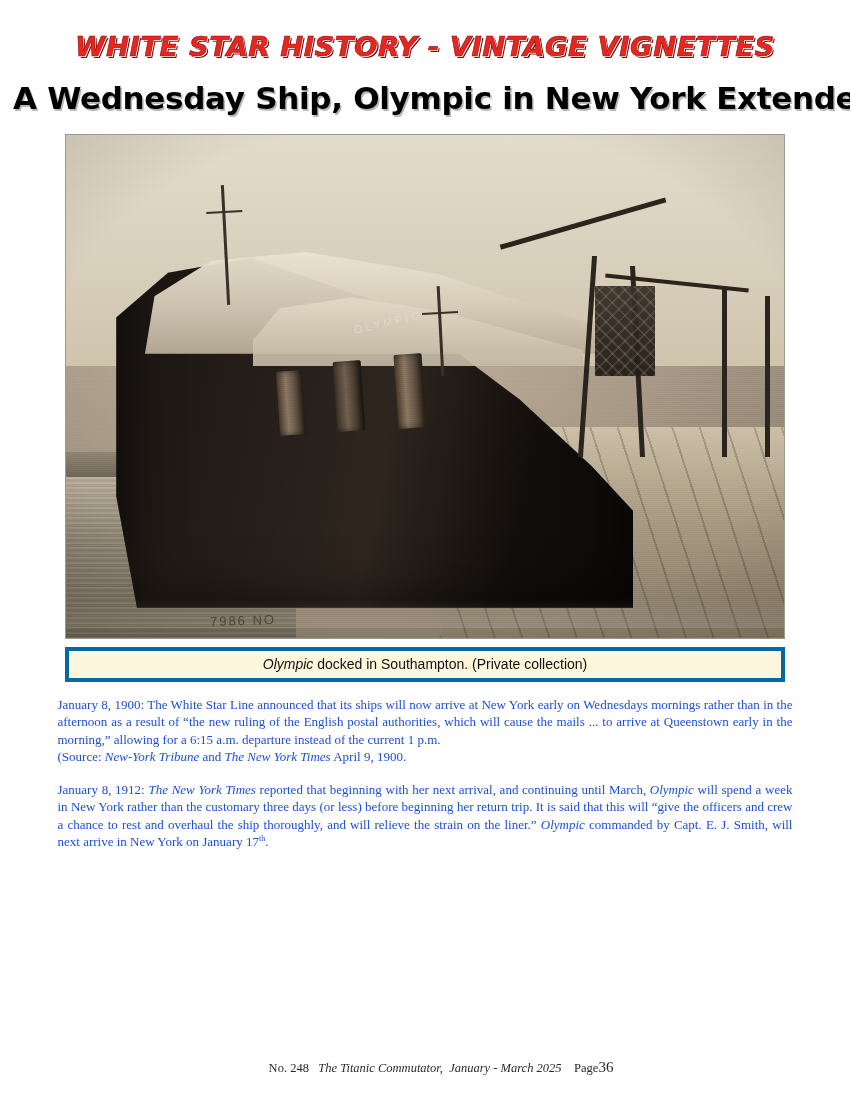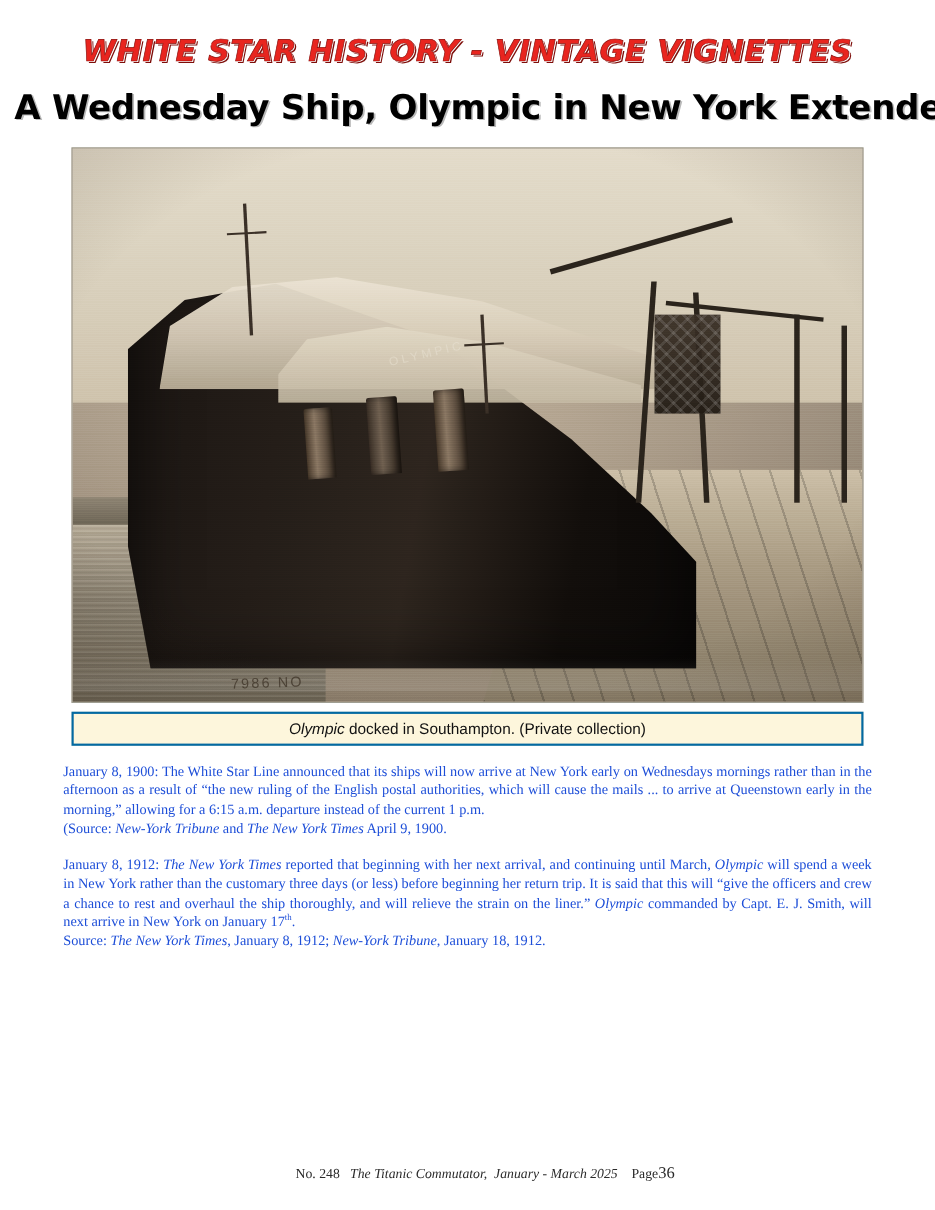--- a/index.html
+++ b/index.html
@@ -229,21 +229,21 @@
     font-size: 11px;
     letter-spacing: 3px;
     color: rgba(235,228,214,0.5);
     transform: rotate(-13deg);
   }
 
   
   .caption-bar {
     width: 720px;
     margin: 8px auto 0 auto;
-    border: 2px solid #0369a1;
+    border: 4px solid #0369a1;
     background: #fdf6dc;
     text-align: center;
     font-family: "Liberation Sans", sans-serif;
     font-size: 14px;
     color: #111;
     padding: 5px 0 6px 0;
     box-sizing: border-box;
   }
   .caption-bar i { font-style: italic; }
 
@@ -338,23 +338,20 @@
 
     <div class="para">
       <span>January 8, 1900: The White Star Line announced that its ships will now arrive at New York early on Wednesdays mornings rather than in the afternoon as a result of “the new ruling of the English postal authorities, which will cause the mails ... to arrive at Queenstown early in the morning,” allowing for a 6:15 a.m. departure instead of the current 1 p.m.</span><br>
       <span>(Source: </span><i>New-York Tribune</i><span> and </span><i>The New York Times</i><span> April 9, 1900.</span>
     </div>
 
     <div class="para">
       <span>January 8, 1912: </span><i>The New York Times</i><span> reported that beginning with her next arrival, and continuing until March, </span><i>Olympic</i><span> will spend a week in New York rather than the customary three days (or less) before beginning her return trip. It is said that this will “give the officers and crew a chance to rest and overhaul the ship thoroughly, and will relieve the strain on the liner.” </span><i>Olympic</i><span> commanded by Capt. E. J. Smith, will next arrive in New York on January 17</span><sup>th</sup><span>.</span>
     </div>
 
-    <div class="para" style="margin-top:0">
-      <span>Source: </span><i>The New York Times</i><span>, January 8, 1912; </span><i>New-York Tribune</i><span>, January 18, 1912.</span>
-    </div>
 
   </div>
 
   <div class="footer">
     <span>No. 248</span>&nbsp;&nbsp;
     <i>The Titanic Commutator,</i>&nbsp;
     <i>January - March 2025</i>&nbsp;&nbsp;&nbsp;
     <span>Page</span><span class="pagenum">36</span>
   </div>
 

